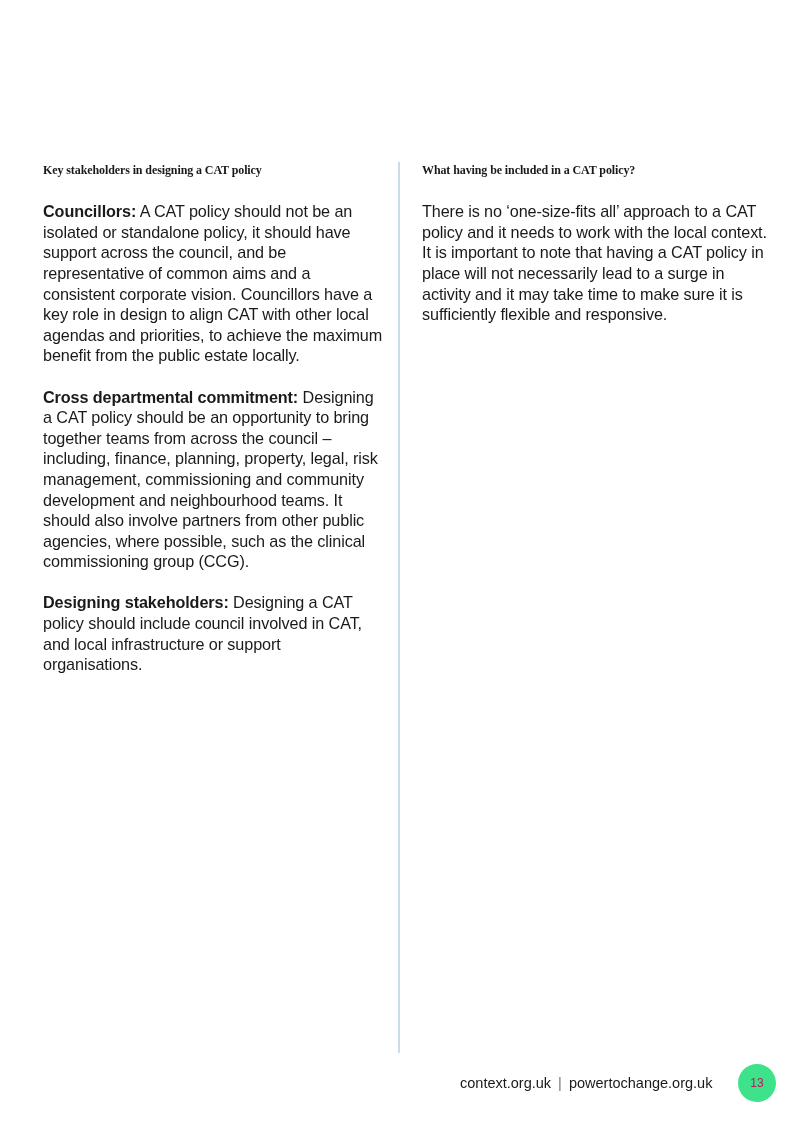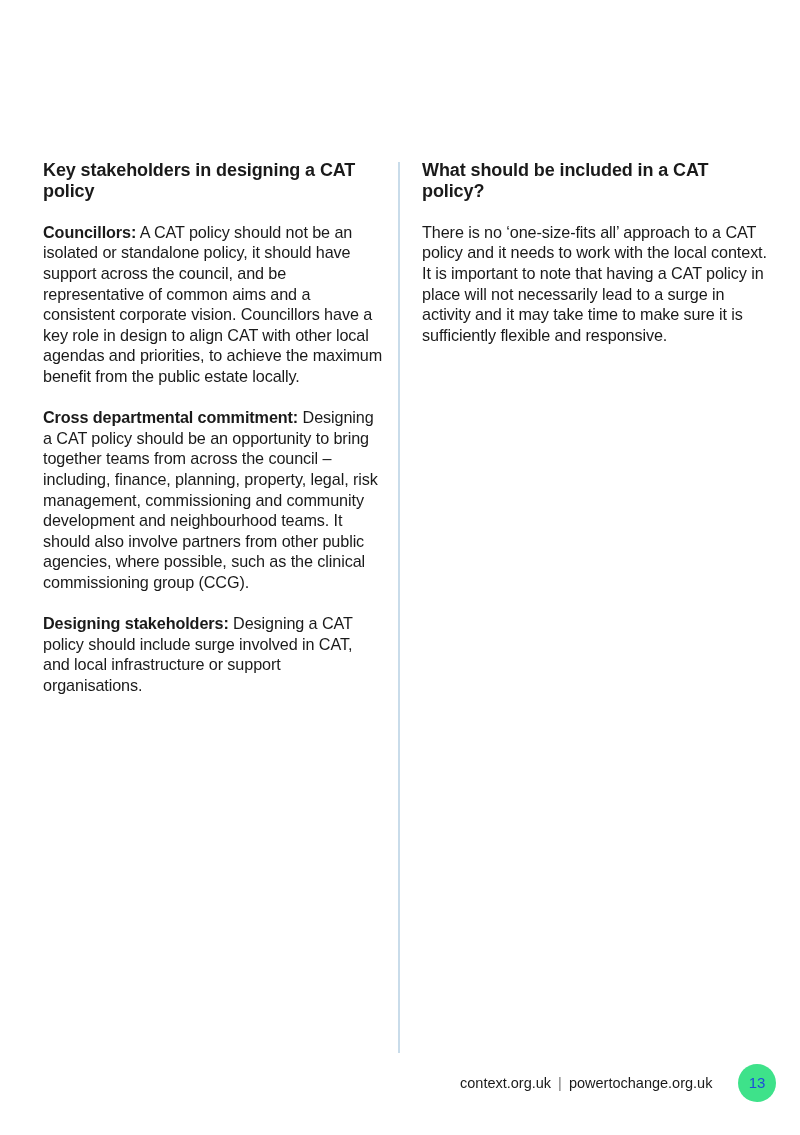--- a/index.html
+++ b/index.html
@@ -26,21 +26,22 @@
       left: 43px;
       width: 340px;
     }
     .col-right {
       left: 422px;
       width: 345px;
     }
     .heading {
       font-weight: bold;
       margin: 0 0 20.6px 0;
-      font-size: 18px;
+      font-size: 12px;
+      font-family: Liberation Serif, serif;
     }
     p {
       margin: 0 0 20.6px 0;
     }
     .bold {
       font-weight: bold;
     }
     .divider {
       position: absolute;
       left: 398px;
@@ -63,51 +64,51 @@
       padding: 0 3px;
     }
     .page-badge {
       position: absolute;
       left: 738px;
       top: 1064px;
       width: 38px;
       height: 38px;
       border-radius: 50%;
       background: #3ee28a;
-      color: #1d4ed8;
-      font-size: 15px;
+      color: #be185d;
+      font-size: 12px;
       line-height: 38px;
       text-align: center;
     }
   </style>
 </head>
 <body>
 
 <div class="col col-left">
   <div class="heading">Key stakeholders in designing a CAT policy</div>
 
   <p>
     <span class="bold">Councillors:</span><span> A CAT policy should not be an isolated or standalone policy, it should have support across the council, and be representative of common aims and a consistent corporate vision. Councillors have a key role in design to align CAT with other local agendas and priorities, to achieve the maximum benefit from the public estate locally.</span>
   </p>
 
 
   <p>
     <span class="bold">Cross departmental commitment:</span><span> Designing a CAT policy should be an opportunity to bring together teams from across the council – including, finance, planning, property, legal, risk management, commissioning and community development and neighbourhood teams. It should also involve partners from other public agencies, where possible, such as the clinical commissioning group (CCG).</span>
   </p>
 
   <p>
-    <span class="bold">Designing stakeholders:</span><span> Designing a CAT policy should include surge involved in CAT, and local infrastructure or support organisations.</span>
+    <span class="bold">Designing stakeholders:</span><span> Designing a CAT policy should include council involved in CAT, and local infrastructure or support organisations.</span>
   </p>
 
 </div>
 
 <div class="divider"></div>
 
 <div class="col col-right">
-  <div class="heading">What should be included in a CAT policy?</div>
+  <div class="heading">What having be included in a CAT policy?</div>
 
   <p>There is no ‘one-size-fits all’ approach to a CAT policy and it needs to work with the local context. It is important to note that having a CAT policy in place will not necessarily lead to a surge in activity and it may take time to make sure it is sufficiently flexible and responsive.</p>
 
 </div>
 
 <div class="footer">
   <span>context.org.uk</span>
   <span class="sep">|</span>
   <span>powertochange.org.uk</span>
 </div>

